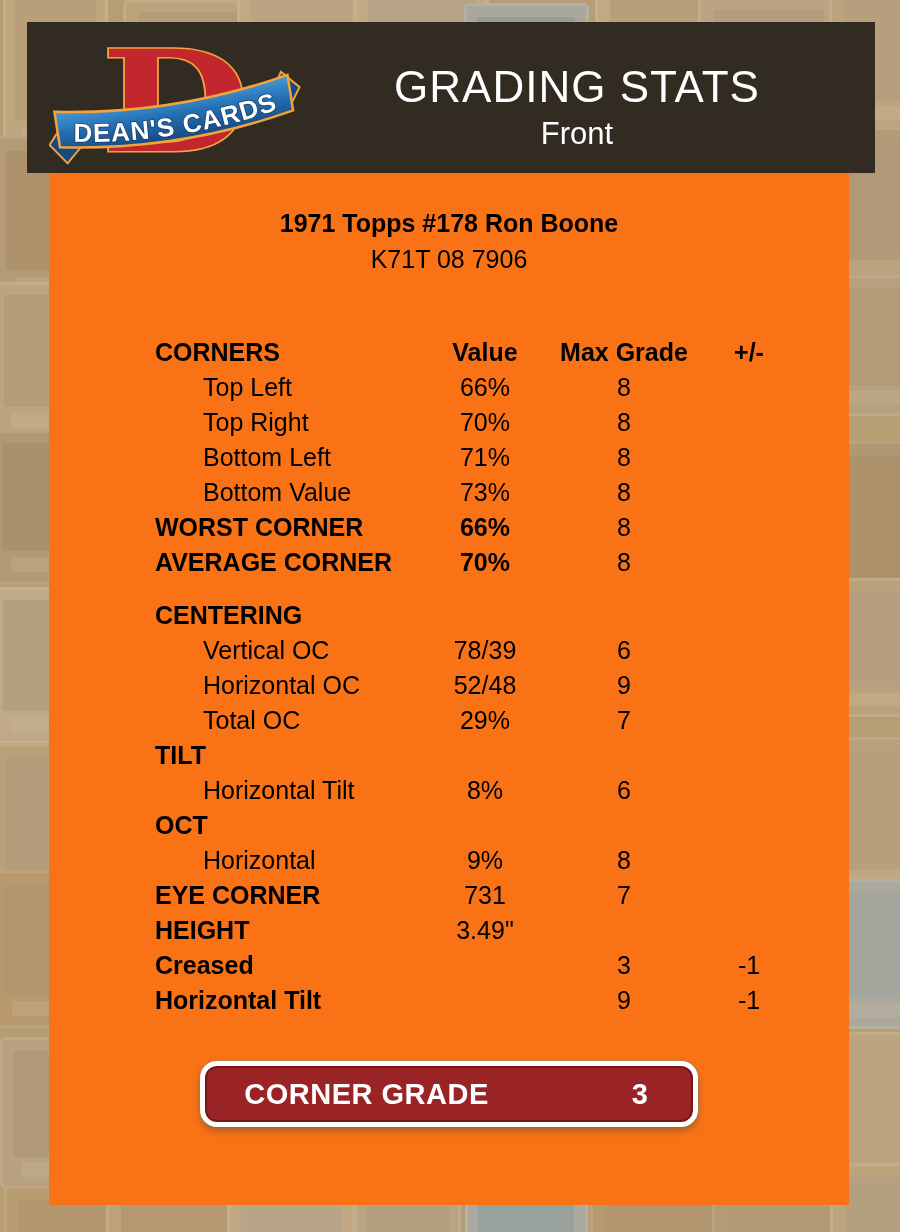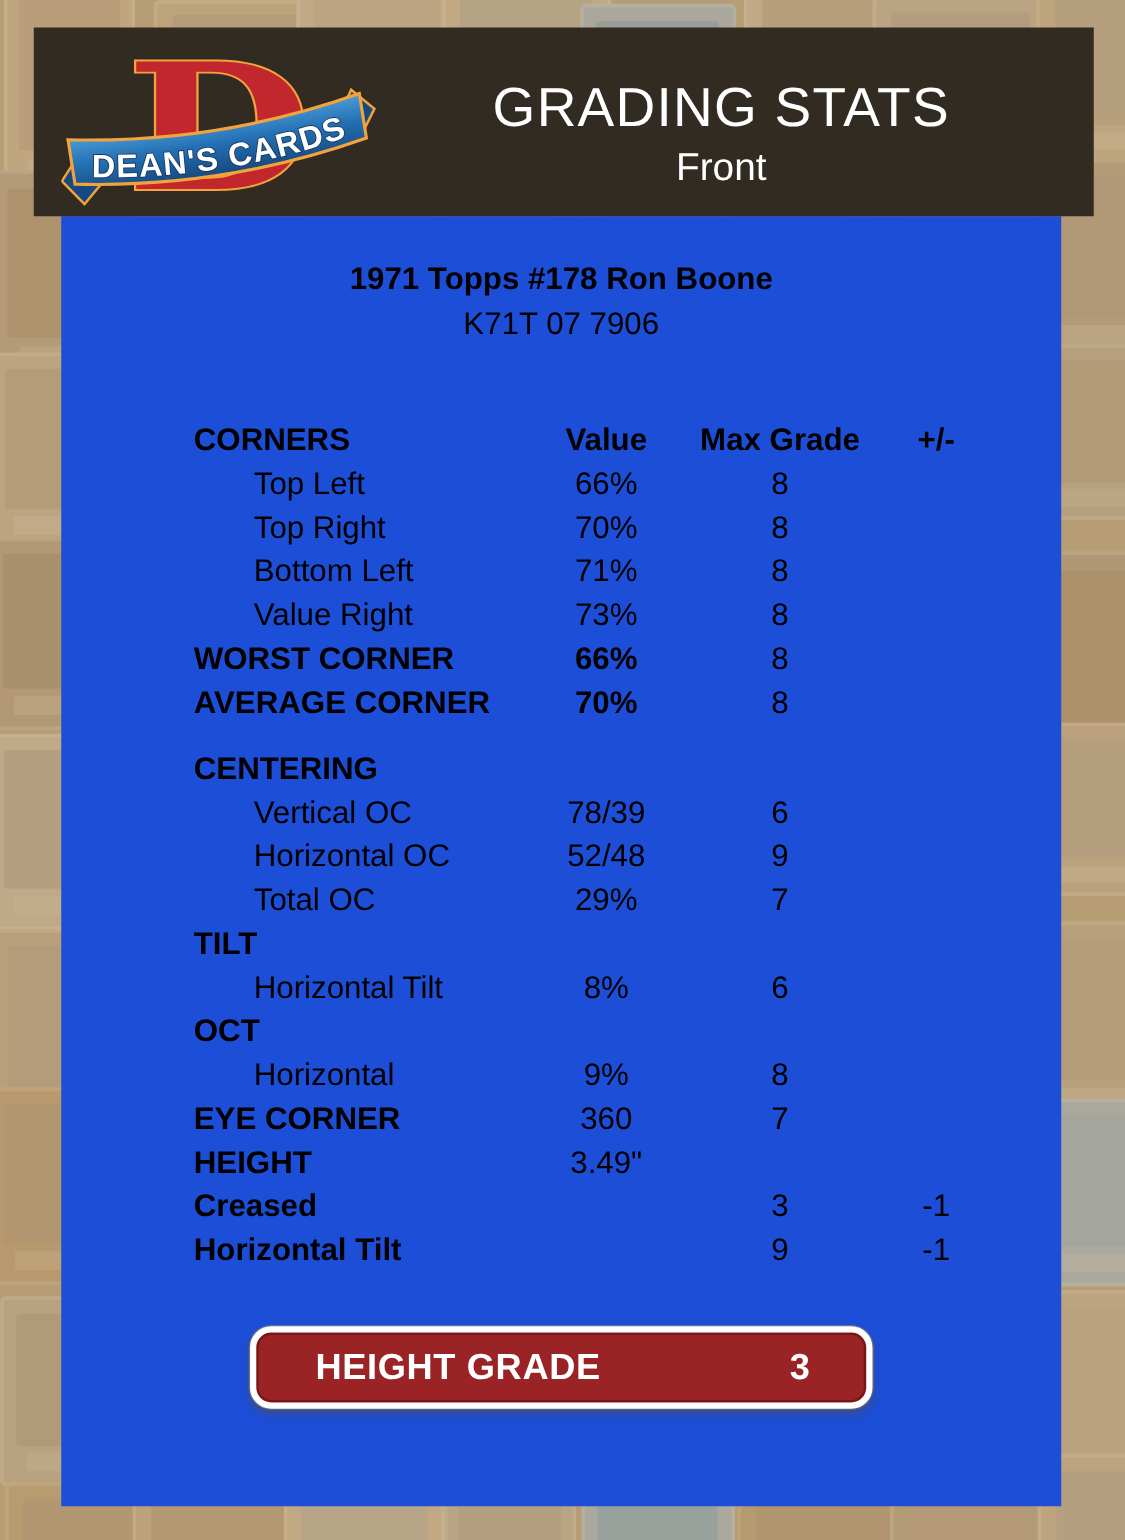--- a/index.html
+++ b/index.html
@@ -23,21 +23,21 @@
   .logo{position:absolute;left:22px;top:5px;width:252px;height:142px;}
   .header-text{
     position:absolute;left:252px;top:0;right:0;height:100%;
     display:flex;flex-direction:column;align-items:center;color:#fff;
   }
   .header-title{margin-top:40px;font-size:44px;line-height:50px;letter-spacing:1px;}
   .header-subtitle{margin-top:4px;font-size:31px;line-height:36px;}
   
   .panel{
     position:absolute;left:49px;top:173px;width:800px;height:1032px;
-    background:#1d4ed8;z-index:1;color:#000;
+    background:#f97316;z-index:1;color:#000;
   }
   .card-title{margin-top:36px;text-align:center;font-size:25px;line-height:29px;font-weight:bold;}
   .card-serial{margin-top:7px;text-align:center;font-size:25px;line-height:29px;}
   
   .grades-table{position:absolute;left:0;top:318px;width:100%;}
   .trow{
     display:grid;grid-template-columns:255px 150px 128px 122px;
     padding-left:106px;height:35px;align-items:center;
     font-size:25px;line-height:30px;
   }
@@ -382,21 +382,21 @@
     </svg>
   </div>
   <div class="header-text">
     <div class="header-title">GRADING STATS</div>
     <div class="header-subtitle">Front</div>
   </div>
 </header>
 
 <main class="panel">
   <div class="card-title">1971 Topps #178 Ron Boone</div>
-  <div class="card-serial">K71T 07 7906</div>
+  <div class="card-serial">K71T 08 7906</div>
 
   <div class="grades-table">
     <div class="trow">
       <div class="c-label b">CORNERS</div>
       <div class="c-value b">Value</div>
       <div class="c-max b">Max Grade</div>
       <div class="c-pm b">+/-</div>
     </div>
     <div id="rows">
   <div class="trow">
@@ -414,21 +414,21 @@
   </div>
 
   <div class="trow">
     <div class="c-label indent">Bottom Left</div>
     <div class="c-value">71%</div>
     <div class="c-max">8</div>
     <div class="c-pm"></div>
   </div>
 
   <div class="trow">
-    <div class="c-label indent">Value Right</div>
+    <div class="c-label indent">Bottom Value</div>
     <div class="c-value">73%</div>
     <div class="c-max">8</div>
     <div class="c-pm"></div>
   </div>
 
   <div class="trow">
     <div class="c-label b">WORST CORNER</div>
     <div class="c-value b">66%</div>
     <div class="c-max">8</div>
     <div class="c-pm"></div>
@@ -492,21 +492,21 @@
 
   <div class="trow">
     <div class="c-label indent">Horizontal</div>
     <div class="c-value">9%</div>
     <div class="c-max">8</div>
     <div class="c-pm"></div>
   </div>
 
   <div class="trow">
     <div class="c-label b">EYE CORNER</div>
-    <div class="c-value">360</div>
+    <div class="c-value">731</div>
     <div class="c-max">7</div>
     <div class="c-pm"></div>
   </div>
 
 
   <div class="trow">
     <div class="c-label b">HEIGHT</div>
     <div class="c-value">3.49"</div>
     <div class="c-max"></div>
     <div class="c-pm"></div>
@@ -522,16 +522,16 @@
   <div class="trow">
     <div class="c-label b">Horizontal Tilt</div>
     <div class="c-value"></div>
     <div class="c-max">9</div>
     <div class="c-pm">-1</div>
   </div>
 </div>
   </div>
 
   <div class="final-grade">
-    <span class="fg-label">HEIGHT GRADE</span>
+    <span class="fg-label">CORNER GRADE</span>
     <span class="fg-value">3</span>
   </div>
 </main>
 
 </body></html>

